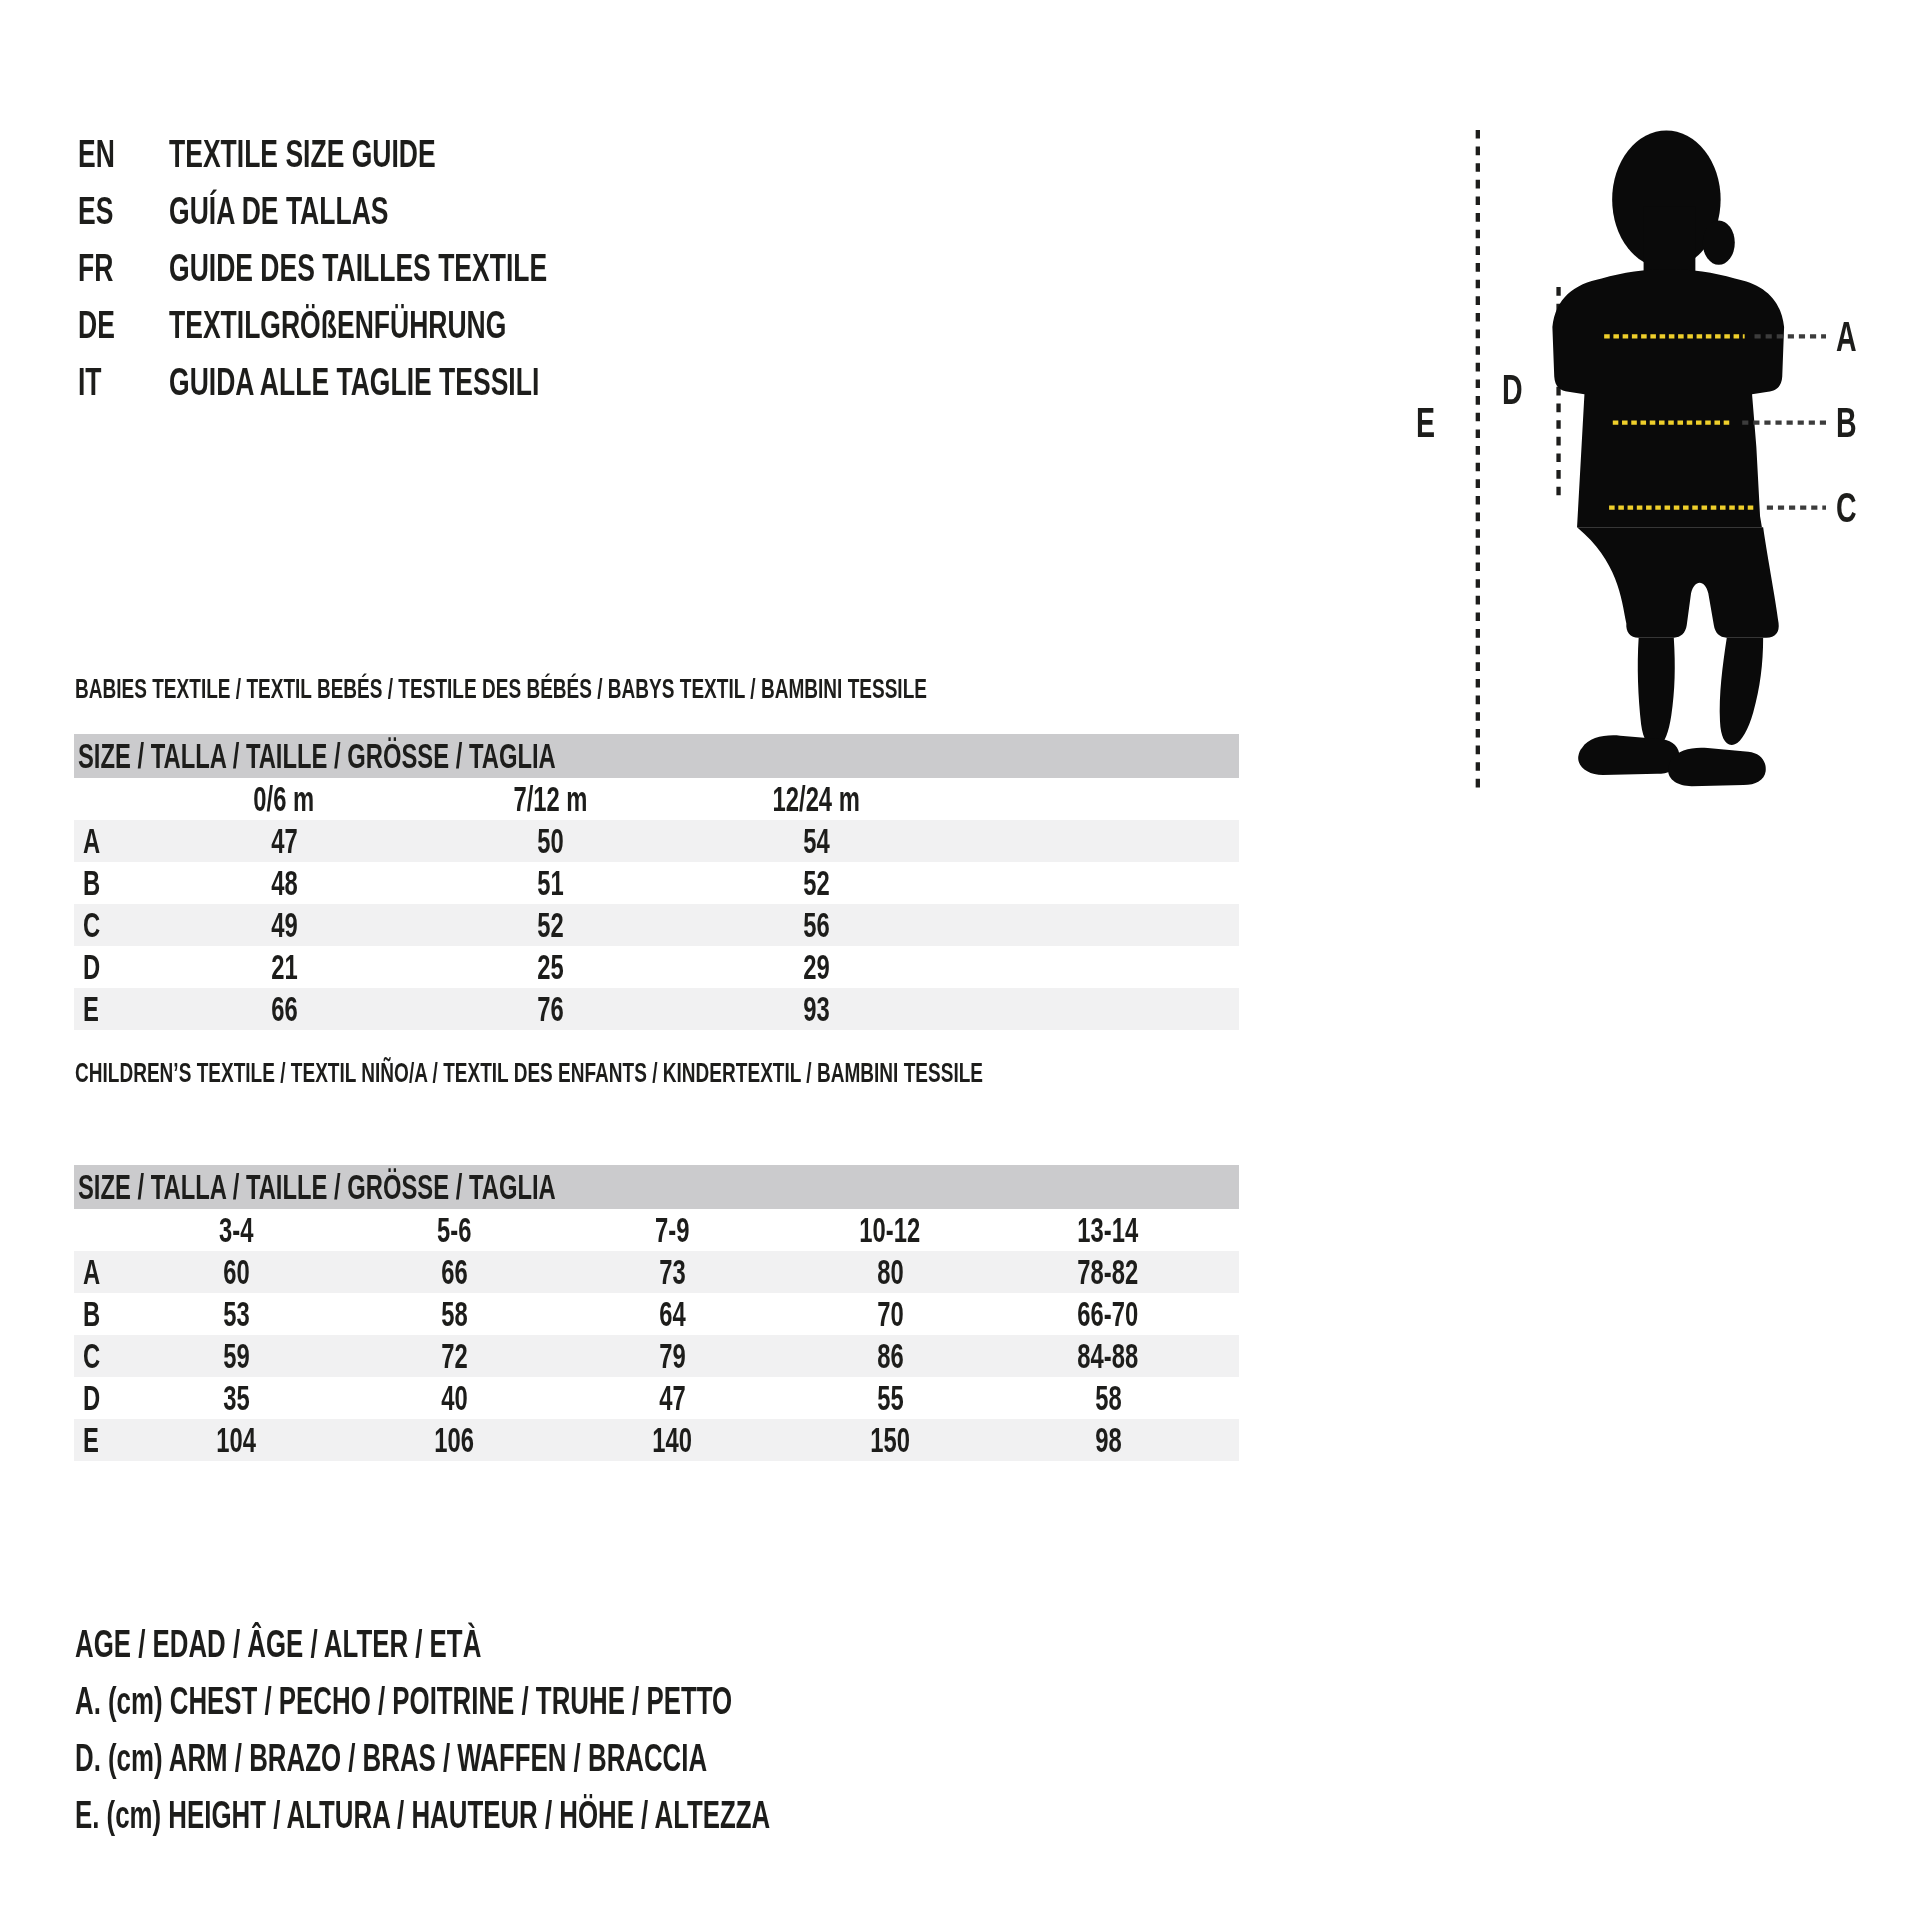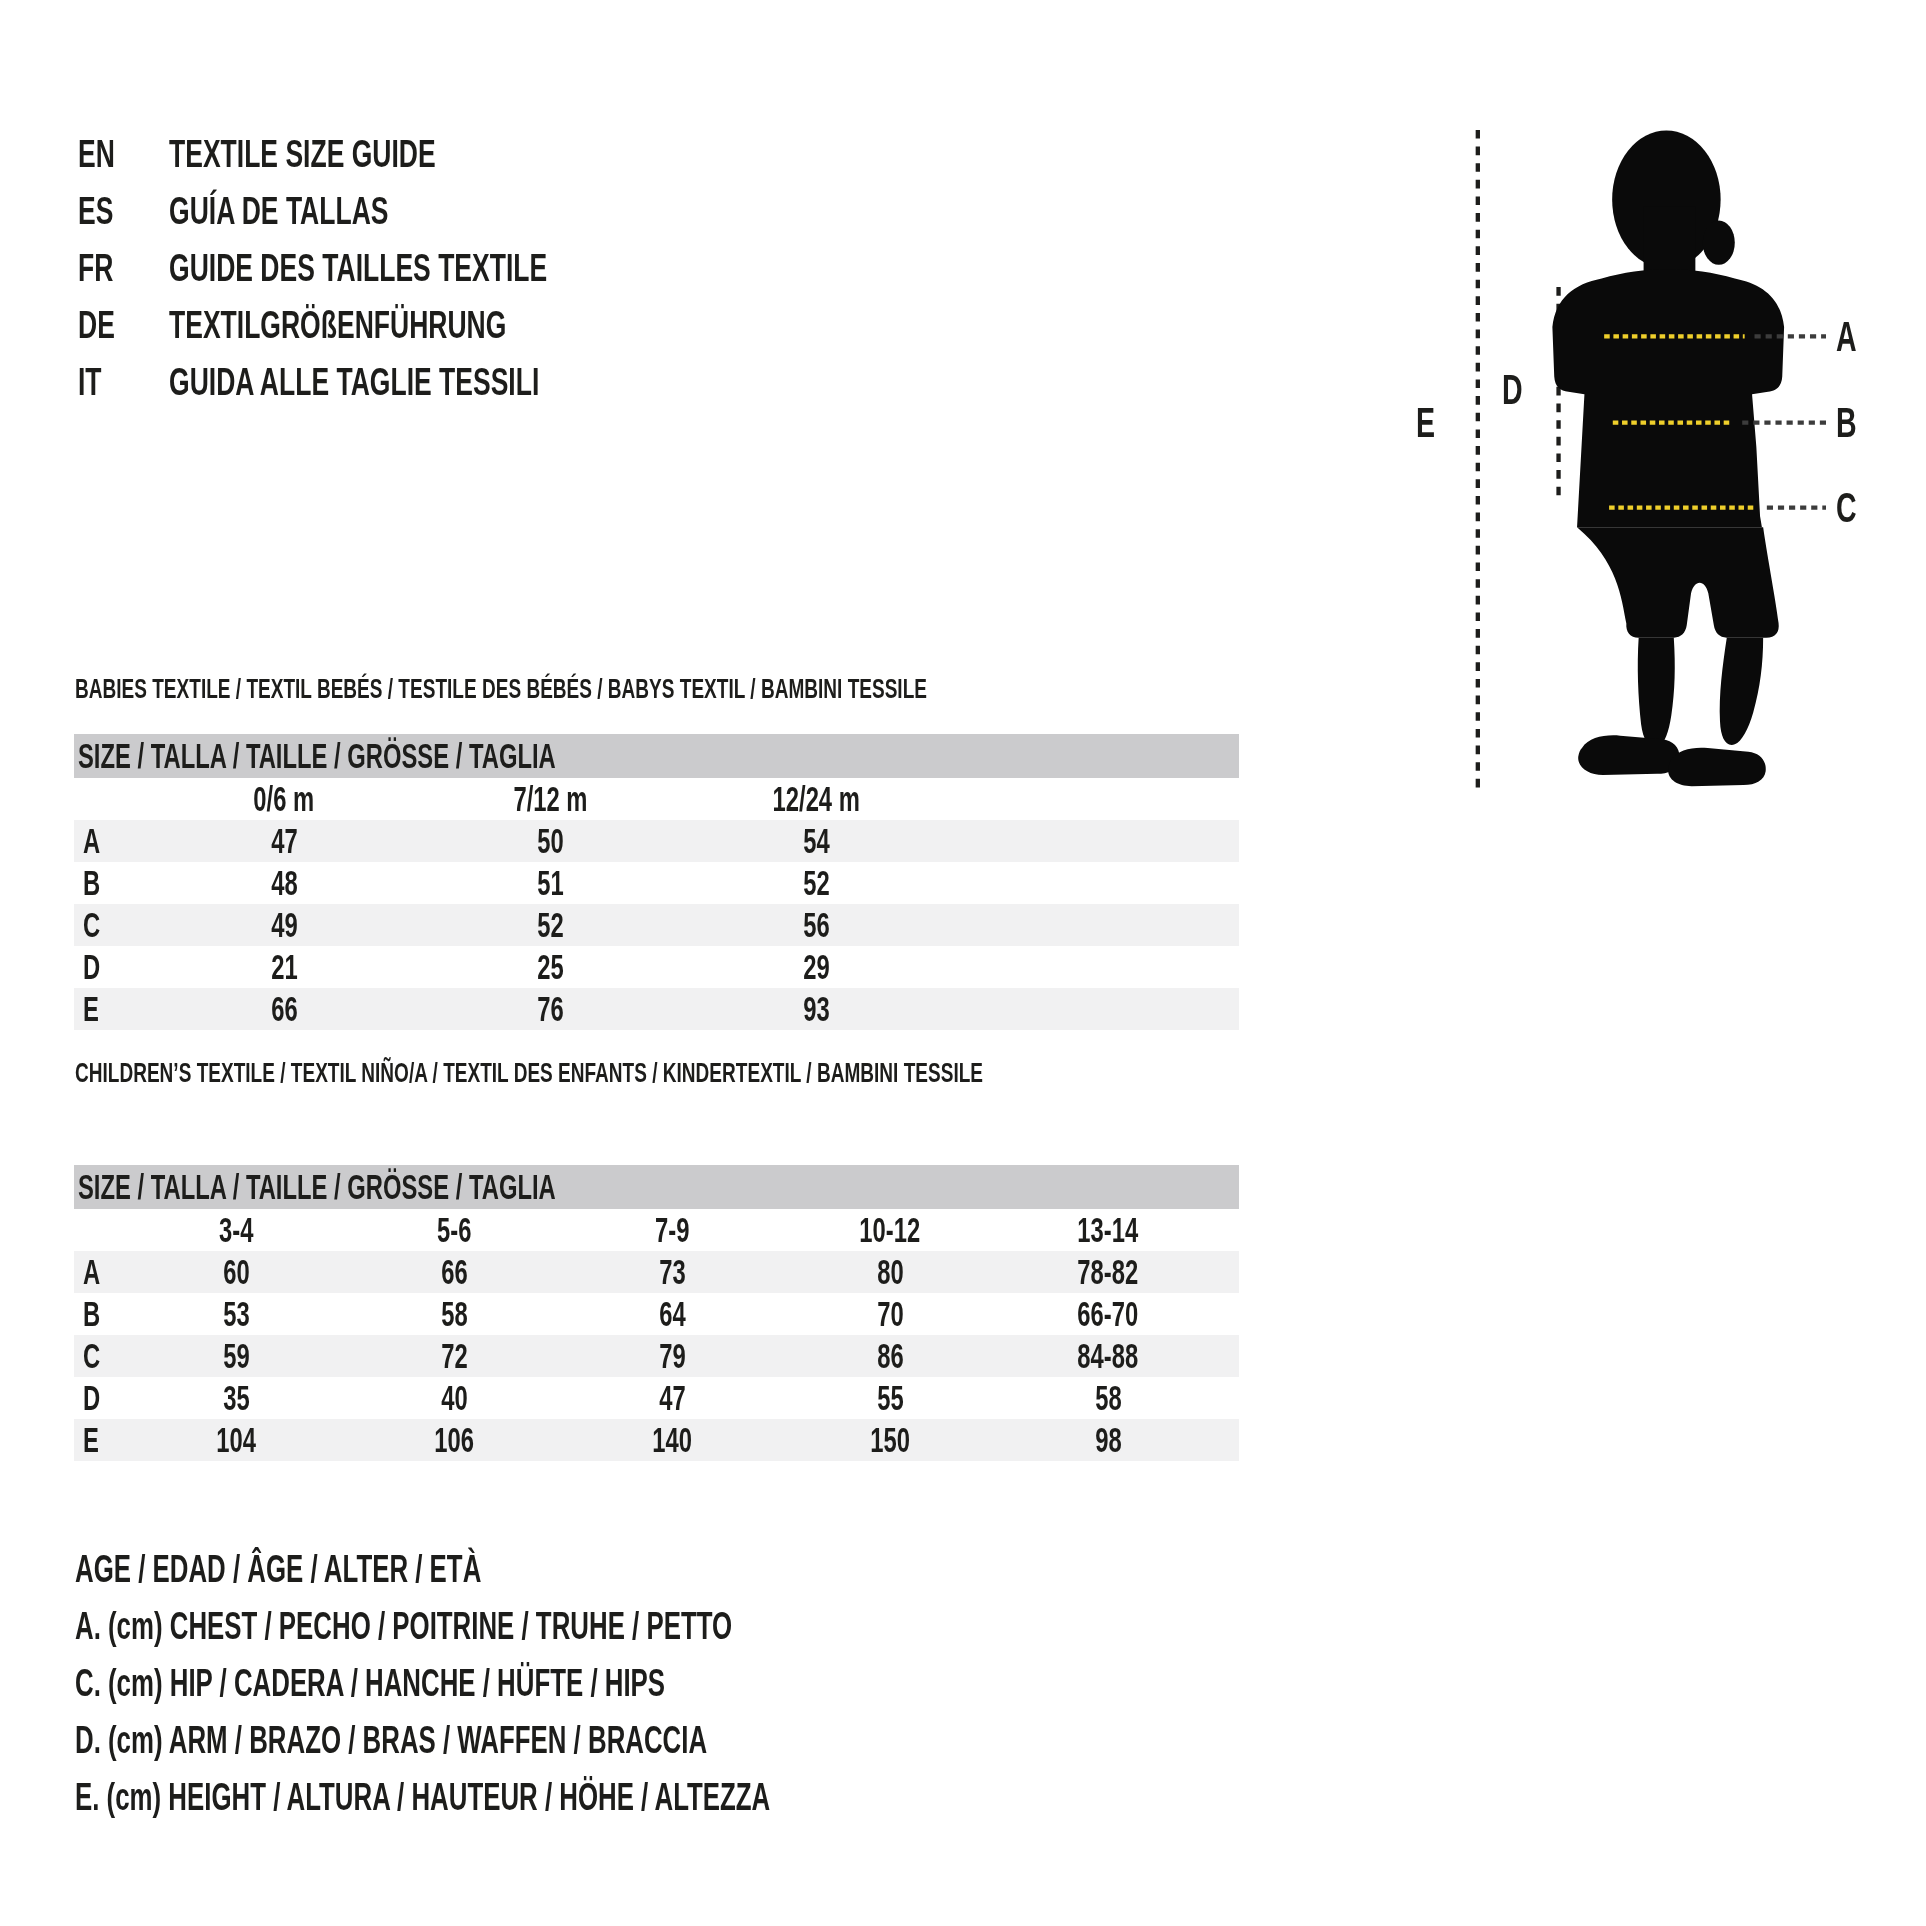--- a/index.html
+++ b/index.html
@@ -27,21 +27,21 @@
   .children-table{top:1137px;}
   .band{height:44px;background:#cbcbcd;display:flex;align-items:center;padding-left:4px;box-sizing:border-box;font-size:35px;font-weight:700;}
   .trow{display:grid;align-items:center;height:42px;font-size:35px;font-weight:700;}
   .cols3{grid-template-columns:53px 218px 218px 218px 1fr;gap:48px;}
   .cols5{grid-template-columns:53px 218px 218px 218px 218px 218px 1fr;}
   .stripe{background:#f1f1f2;}
   .rowlabel{padding-left:8.6px;}
   .cell{text-align:center;}
 
   
-  .legend{position:absolute;left:75px;top:1513px;}
+  .legend{position:absolute;left:75px;top:1588px;}
   .legend-line{height:57px;line-height:57px;font-size:38px;font-weight:700;}
 
   
   .figure-svg{position:absolute;left:1386px;top:74px;width:493px;height:709px;}
   .fig-label{position:absolute;font-size:42px;font-weight:700;line-height:47px;}
   .lab-a{left:1836px;top:285px;}
   .lab-b{left:1836px;top:371px;}
   .lab-c{left:1836px;top:456px;}
   .lab-d{left:1502px;top:338px;}
   .lab-e{left:1416px;top:371px;}
@@ -205,19 +205,18 @@
       <div class="cell"><span class="condc">106</span></div>
       <div class="cell"><span class="condc">140</span></div>
       <div class="cell"><span class="condc">150</span></div>
       <div class="cell"><span class="condc">98</span></div>
     </div>
   </div>
 
   <div class="legend">
     <div class="legend-line"><span class="cond">AGE / EDAD / ÂGE / ALTER / ETÀ</span></div>
     <div class="legend-line"><span class="cond">A. (cm) CHEST / PECHO / POITRINE / TRUHE / PETTO</span></div>
-    <div class="legend-line"><span class="cond">C. (cm) HIP / CADERA / HANCHE / HÜFTE / HIPS</span></div>
     <div class="legend-line"><span class="cond">D. (cm) ARM / BRAZO / BRAS / WAFFEN / BRACCIA</span></div>
     <div class="legend-line"><span class="cond">E. (cm) HEIGHT / ALTURA / HAUTEUR / HÖHE / ALTEZZA</span></div>
   </div>
 
 </div>
 
 
 </body></html>

